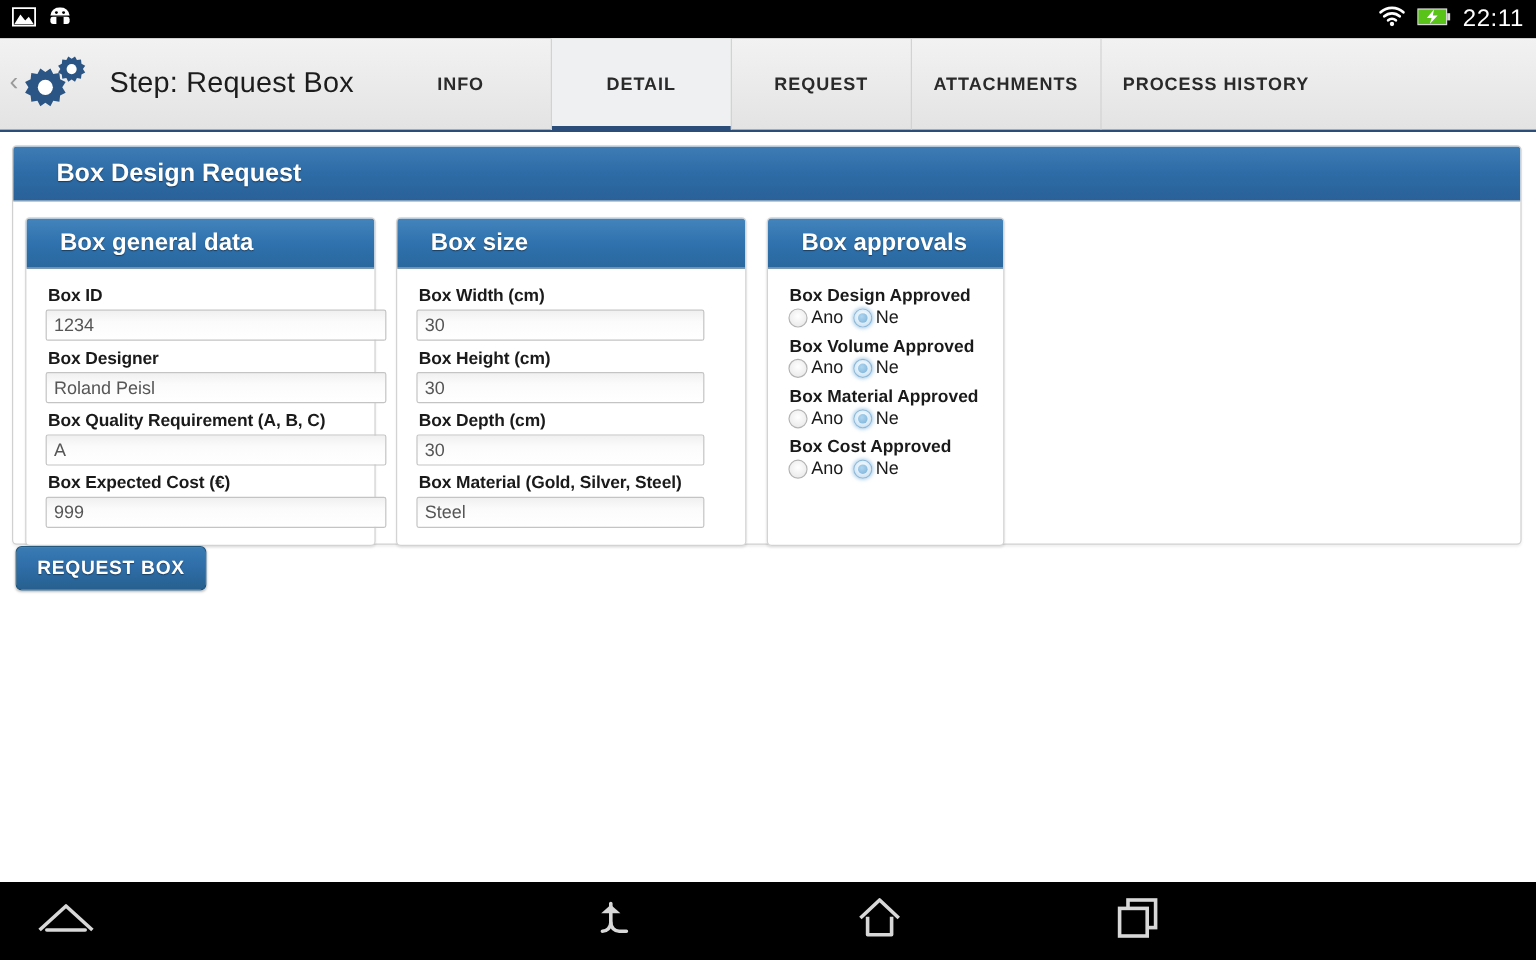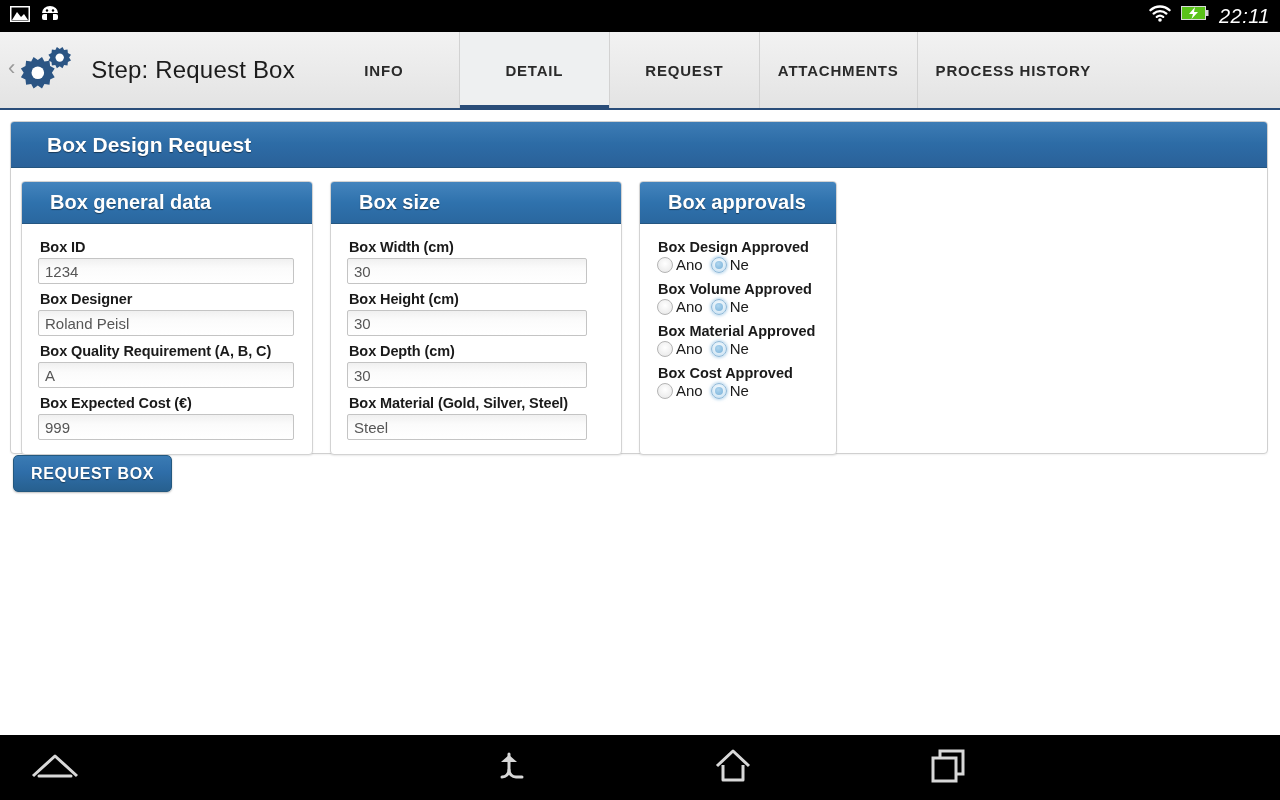--- a/index.html
+++ b/index.html
@@ -12,21 +12,21 @@
 
   
   .statusbar {
     position: absolute; top: 0; left: 0;
     width: 1280px; height: 32px;
     background: #000000;
     display: flex; align-items: center;
     padding: 0 10px;
   }
   .sb-left { display: flex; align-items: center; gap: 9px; }
-  .sb-right { margin-left: auto; display: flex; gap: 10px; font-style: italic; }
+  .sb-right { margin-left: auto; display: flex; align-items: center; gap: 10px; }
   .sb-clock {
     color: #ffffff; font-size: 20px; letter-spacing: .5px;
     font-family: "Liberation Sans", sans-serif;
   }
 
   
   .actionbar {
     position: absolute; top: 32px; left: 0;
     width: 1280px; height: 78px;
     background: linear-gradient(to bottom, #f2f2f2 0%, #eaeaea 55%, #e3e3e3 100%);
@@ -107,21 +107,21 @@
     text-shadow: 0 1px 1px rgba(0,0,0,.45);
   }
   .panel-body { padding: 10px 16px 12px 16px; }
 
   .field { margin-bottom: 2px; }
   .field-label {
     font-size: 14.5px; font-weight: bold; color: #1a1a1a;
     padding: 5px 0 3px 2px; letter-spacing: -.1px; white-space: nowrap;
   }
   .field-input {
-    display: block; width: 256px; height: 26px;
+    display: block; width: 284px; height: 26px;
     border: 1px solid #c4c4c4; border-radius: 2px;
     background: linear-gradient(to bottom, #f0f0f0 0%, #fbfbfb 38%, #ffffff 100%);
     font-size: 15px; color: #565656;
     padding: 0 6px;
     font-family: "Liberation Sans", sans-serif;
     outline: none;
   }
   .panel.w2 .field-input { width: 240px; }
 
   

